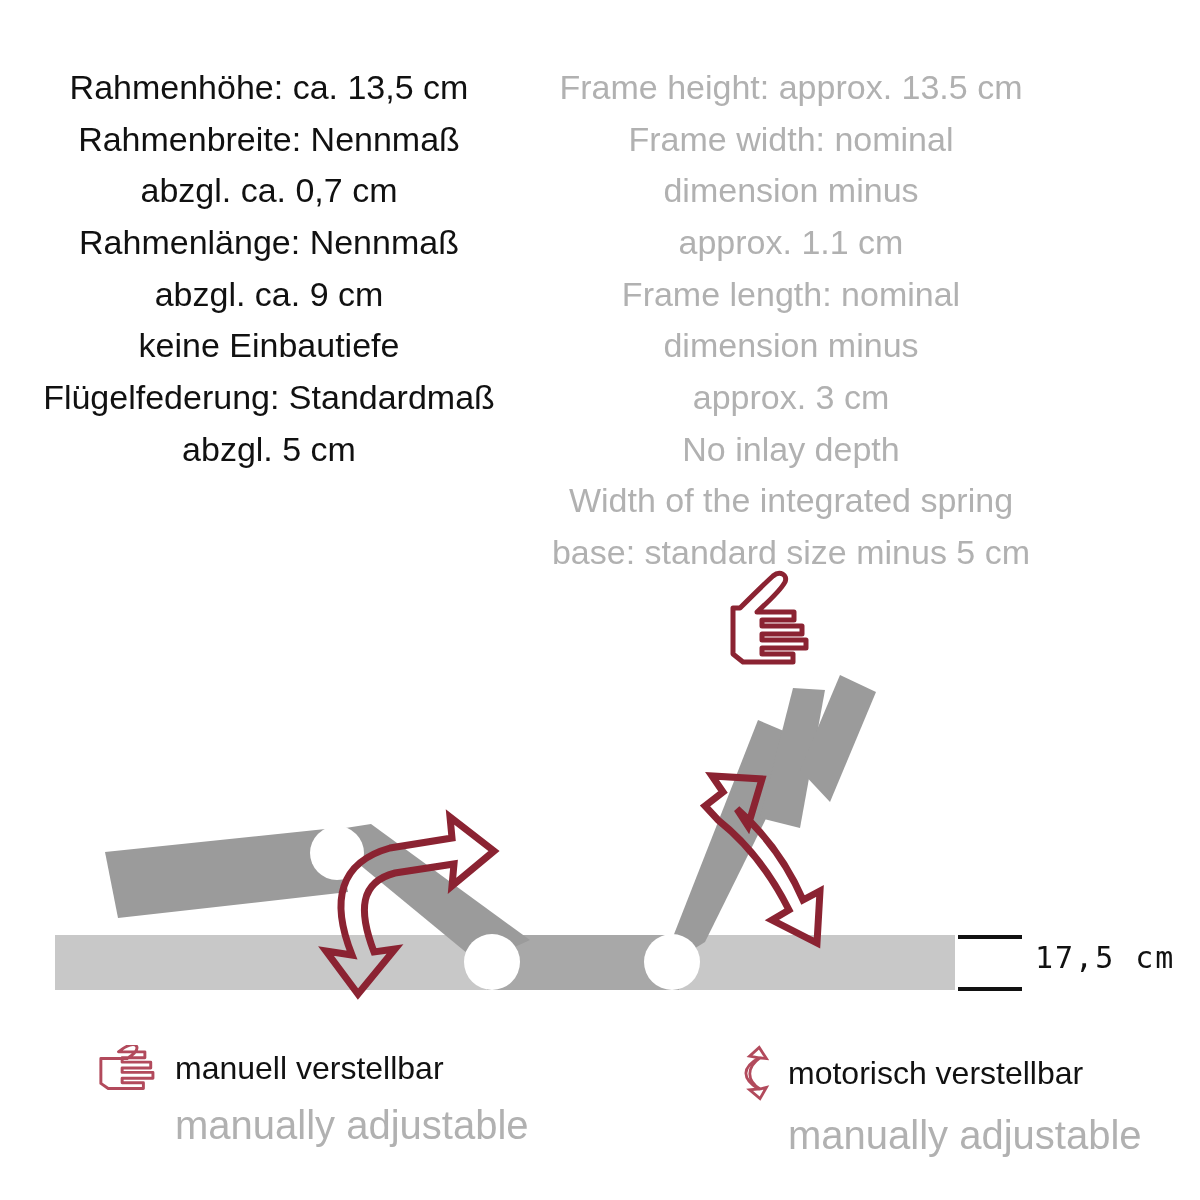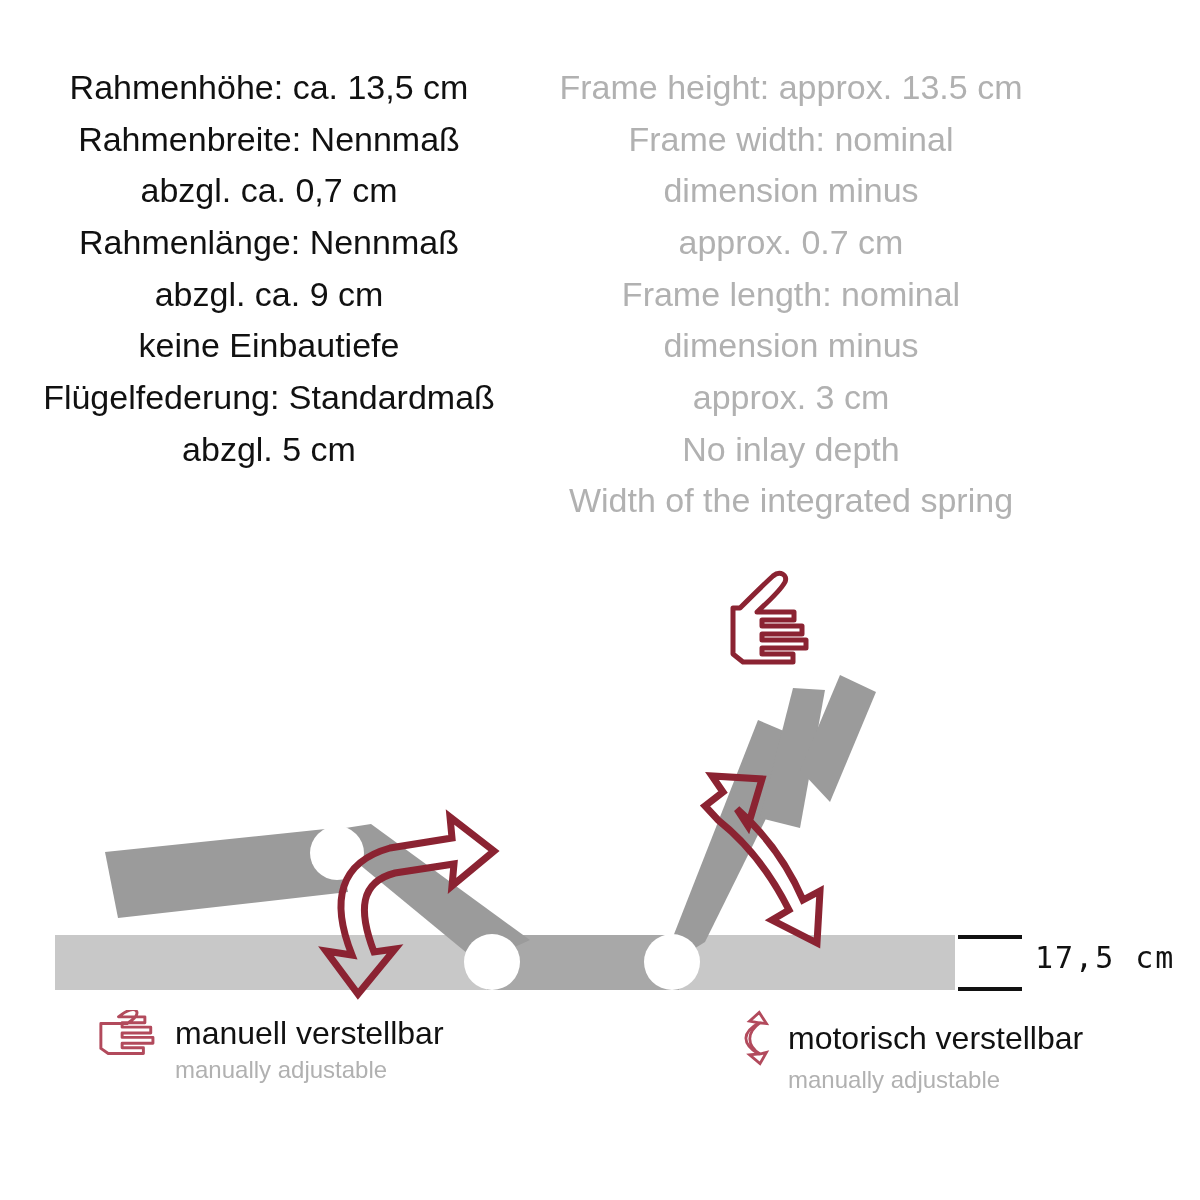--- a/index.html
+++ b/index.html
@@ -73,21 +73,21 @@
     font-size: 30px;
     letter-spacing: 2px;
     color: #111111;
     white-space: nowrap;
   }
 
   
   .legend {
     position: absolute;
     left: 0;
-    top: 1010px;
+    top: 1045px;
     width: 1200px;
     height: 150px;
     display: flex;
     flex-direction: row;
   }
   .legend-block {
     flex: 1 1 50%;
     position: relative;
   }
   .legend-row {
@@ -105,24 +105,24 @@
   }
   .legend-icon.hand { width: 66px; height: 46px; margin-right: 14px; }
   .legend-icon.motor { width: 32px; height: 56px; margin-right: 16px; }
 
   .legend-de {
     font-size: 32px;
     color: #111111;
     white-space: nowrap;
   }
   .legend-en {
-    font-size: 24px;
+    font-size: 40px;
     color: #b1b1b1;
     white-space: nowrap;
-    margin-top: 0;
+    margin-top: 12px;
   }
   .legend-block.manual .legend-en { padding-left: 175px; }
   .legend-block.motor  .legend-en { padding-left: 188px; }
 </style>
 </head>
 <body>
 
 <div class="spec-area">
 
   <div class="spec-col de">
@@ -133,26 +133,27 @@
     <div class="spec-line">abzgl. ca. 9 cm</div>
     <div class="spec-line">keine Einbautiefe</div>
     <div class="spec-line">Flügelfederung: Standardmaß</div>
     <div class="spec-line">abzgl. 5 cm</div>
   </div>
 
   <div class="spec-col en">
     <div class="spec-line">Frame height: approx. 13.5 cm</div>
     <div class="spec-line">Frame width: nominal</div>
     <div class="spec-line">dimension minus</div>
-    <div class="spec-line">approx. 0.7 cm</div>
+    <div class="spec-line">approx. 1.1 cm</div>
     <div class="spec-line">Frame length: nominal</div>
     <div class="spec-line">dimension minus</div>
     <div class="spec-line">approx. 3 cm</div>
     <div class="spec-line">No inlay depth</div>
     <div class="spec-line">Width of the integrated spring</div>
+    <div class="spec-line">base: standard size minus 5 cm</div>
   </div>
 
 </div>
 
 <div class="diagram">
   <svg width="1200" height="460" viewBox="0 0 1200 460" xmlns="http://www.w3.org/2000/svg">
 
     <rect x="55" y="365" width="900" height="55" fill="#c8c8c8"></rect>
 
     <rect x="487" y="365" width="192" height="55" fill="#a8a8a8"></rect>

